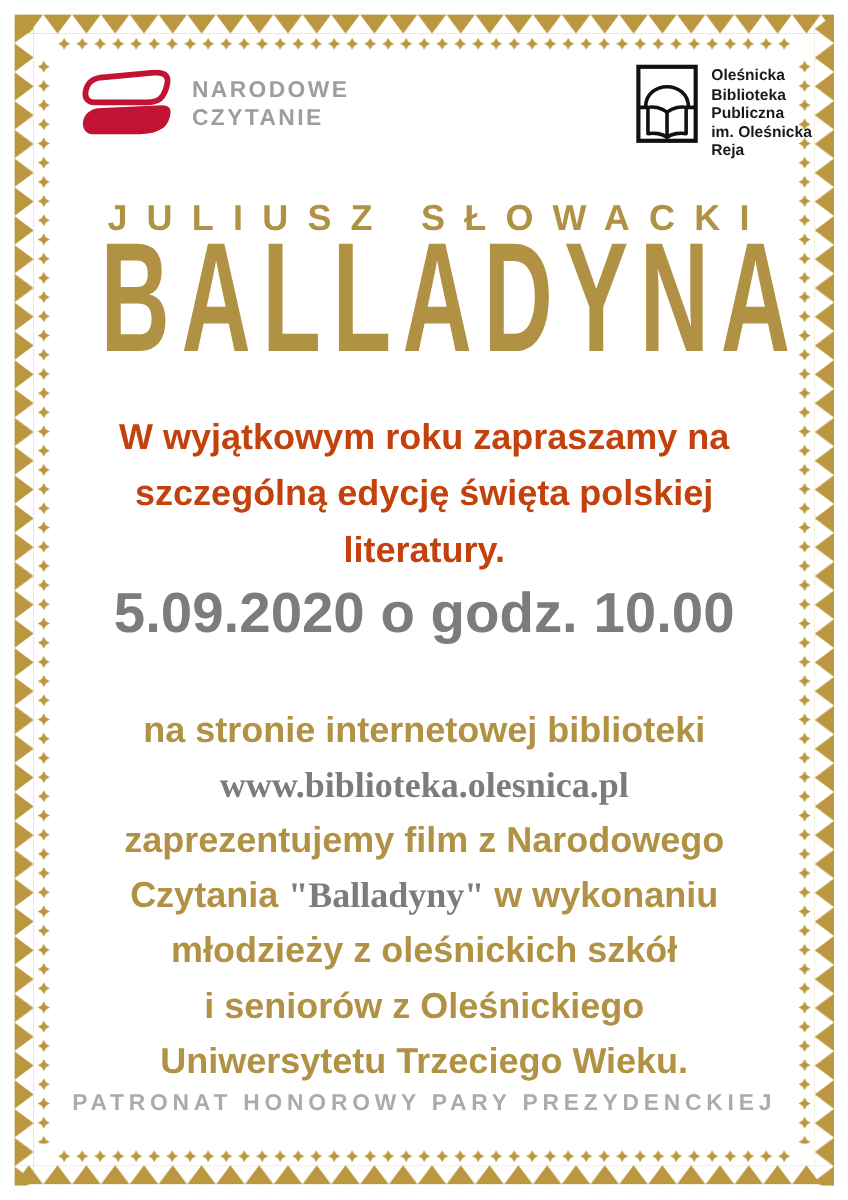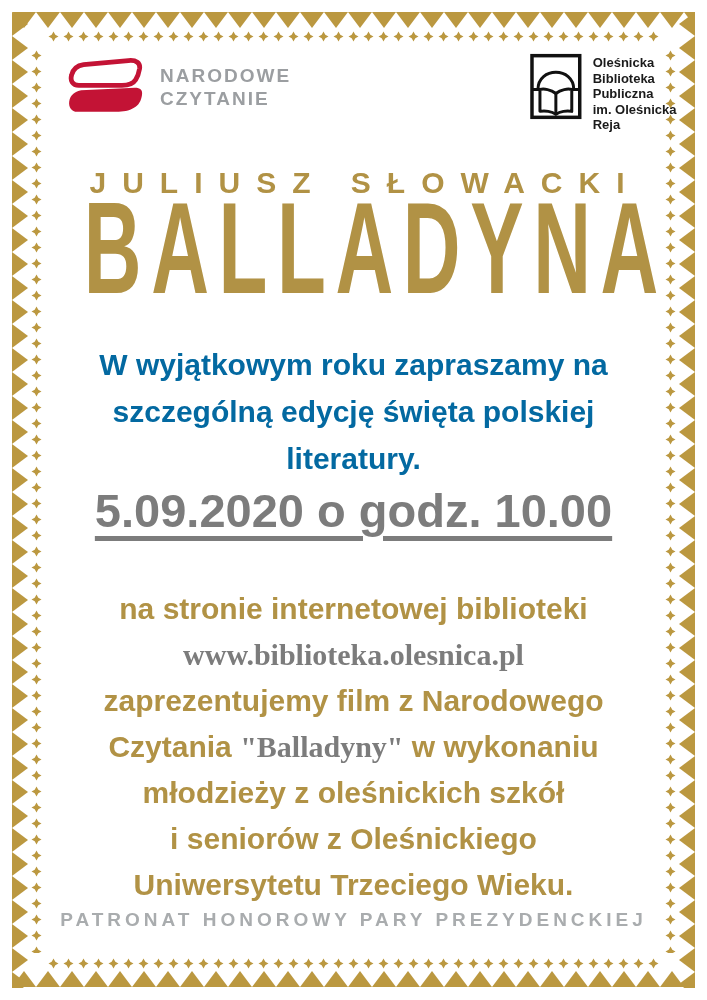--- a/index.html
+++ b/index.html
@@ -23,24 +23,24 @@
   }
   .title-main{position:absolute;top:183px;left:0;right:0;height:140px;text-align:center;}
   .title-main span{
     display:inline-block;color:#B19245;font-weight:bold;font-size:100px;line-height:1;
     letter-spacing:12px;padding-left:12px;transform:scale(0.80,1.30);transform-origin:top center;
     white-space:nowrap;
   }
 
   
   .intro{position:absolute;top:341px;left:0;right:0;text-align:center;
-    color:#0369a1;font-weight:bold;font-size:30px;line-height:47px;}
+    color:#c2410c;font-weight:bold;font-size:30px;line-height:47px;}
   .date-line{position:absolute;top:483px;left:0;right:0;text-align:center;
     color:#7C7C7C;font-weight:bold;font-size:47px;line-height:56px;
-    text-decoration:underline;text-decoration-thickness:5px;text-underline-offset:9px;
+    text-decoration-thickness:5px;text-underline-offset:9px;
     white-space:nowrap;}
   .details{position:absolute;top:586px;left:0;right:0;text-align:center;
     color:#B19245;font-weight:bold;font-size:30px;line-height:46px;}
   .details .mut{color:#7C7C7C;font-family:Liberation Serif, serif;}
   .footer-line{position:absolute;top:909px;left:0;right:0;text-align:center;
     color:#A9ACAE;font-weight:bold;font-size:19px;letter-spacing:4px;white-space:nowrap;}
 </style>
 </head>
 <body>
 

